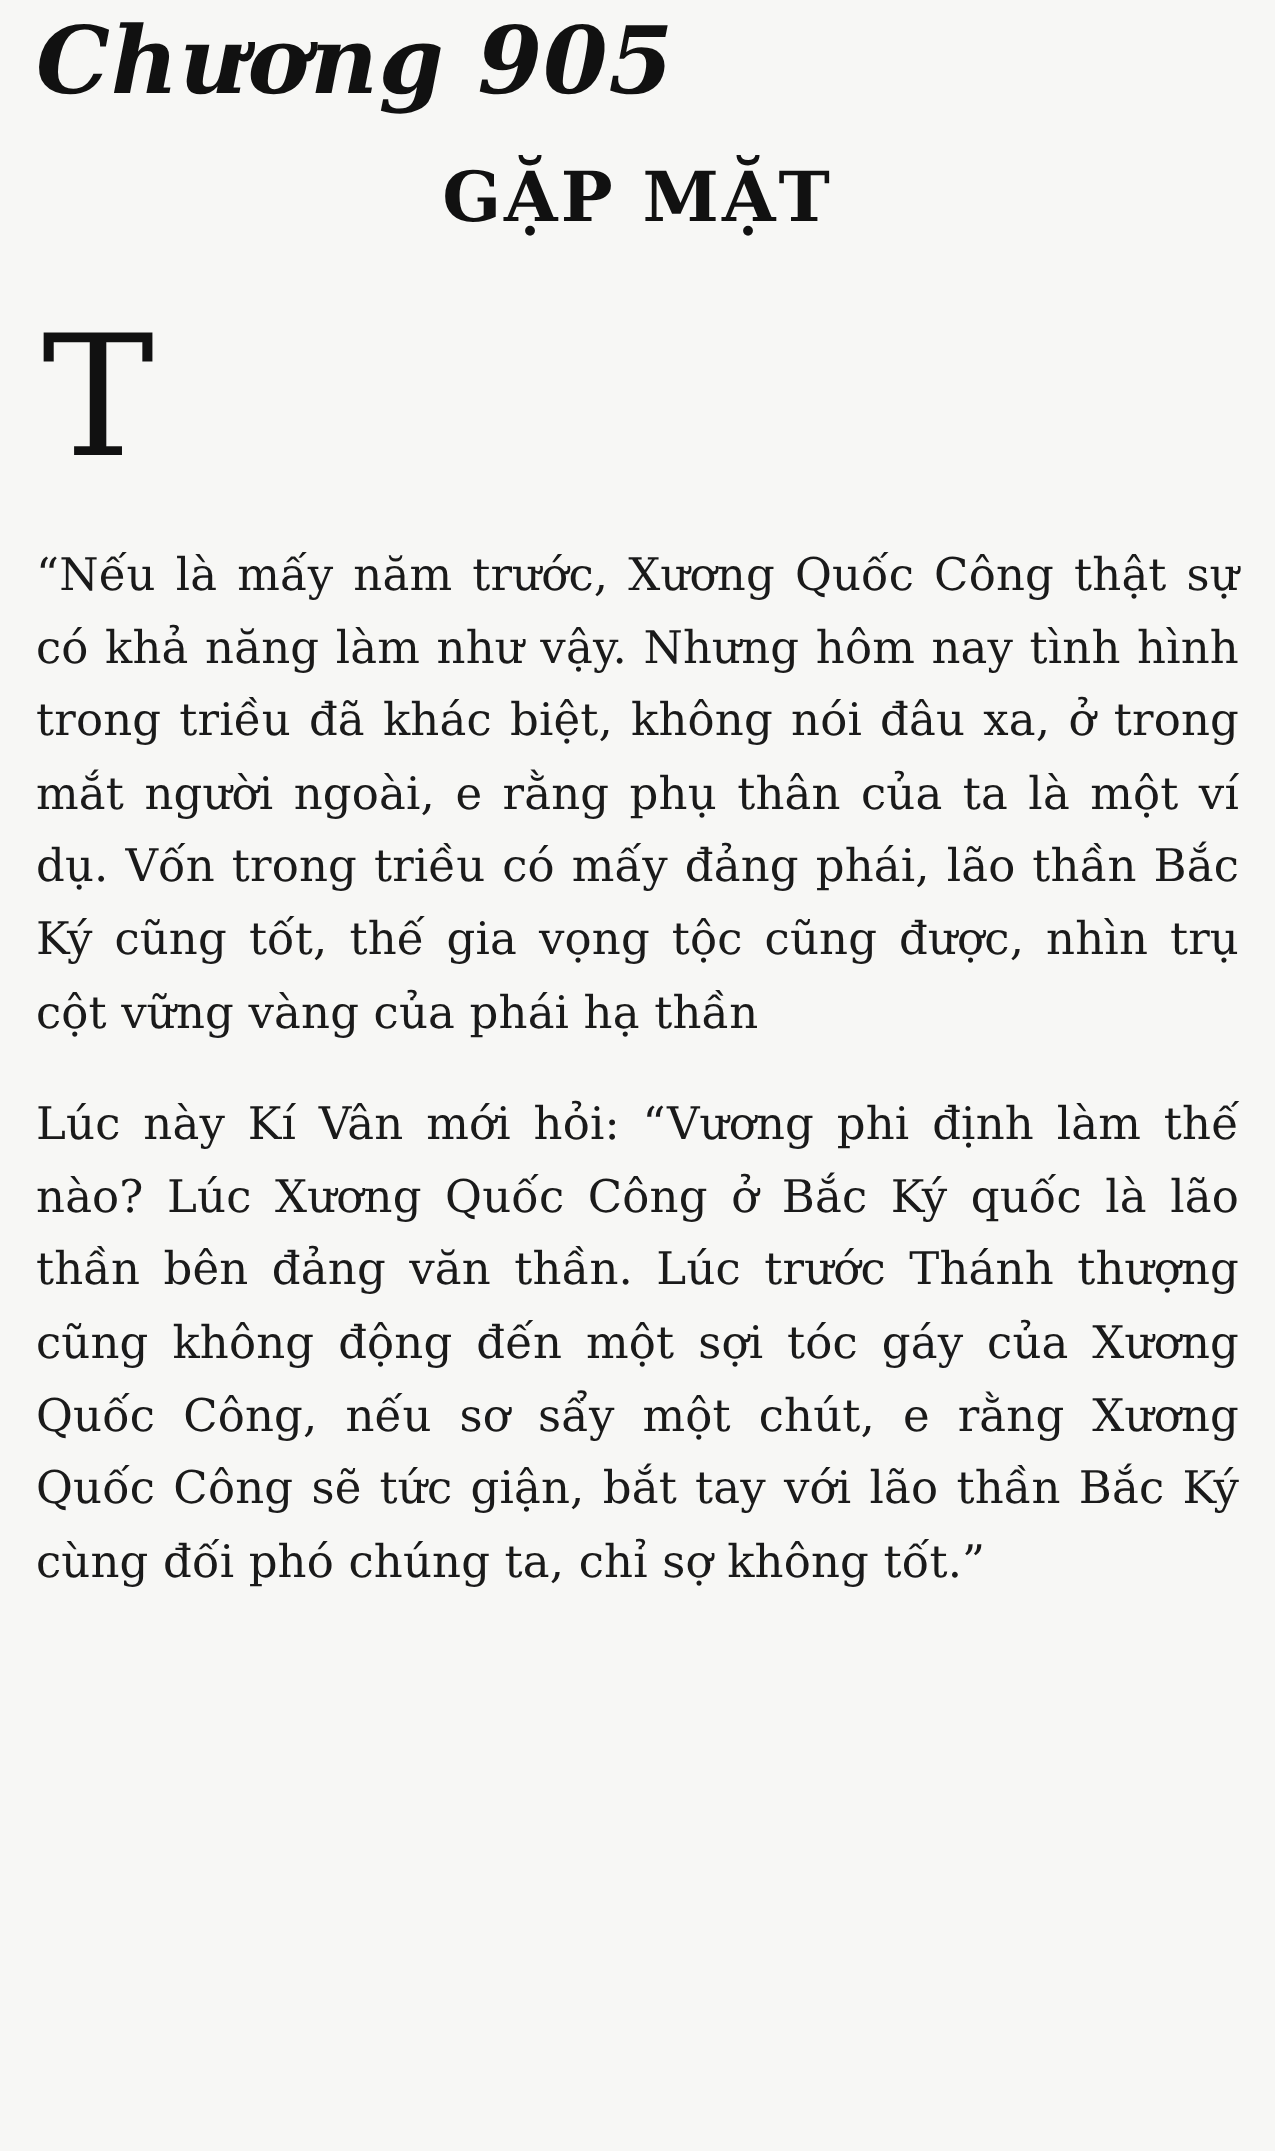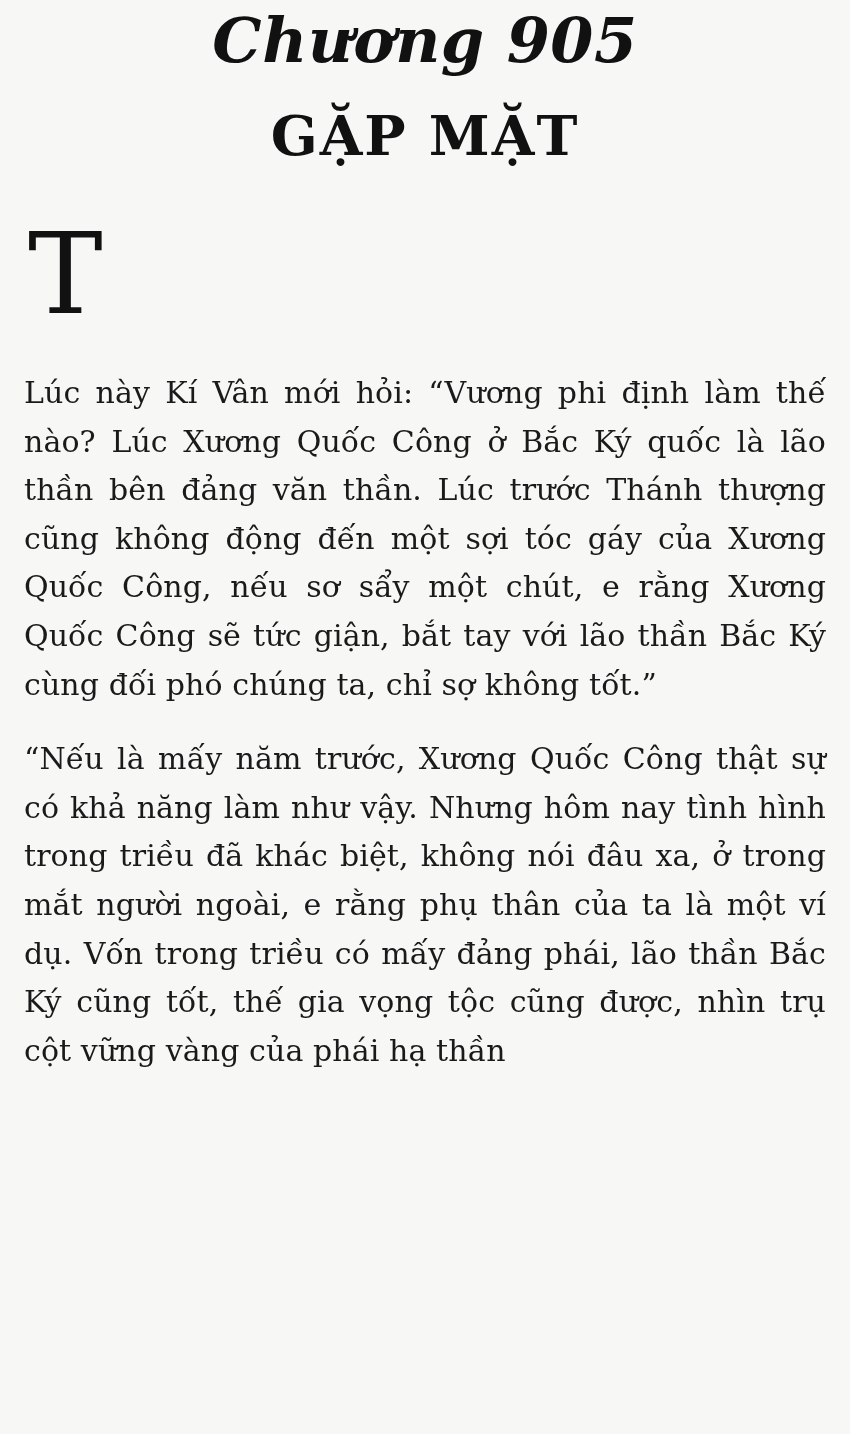--- a/index.html
+++ b/index.html
@@ -15,35 +15,35 @@
     overflow: hidden;
   }
   .page {
     width: 850px;
     height: 1434px;
     box-sizing: border-box;
     padding: 0 24px;
     position: relative;
   }
   .chapter-number {
-    text-align: center;
+    text-align: left;
     font-family: "DejaVu Serif", serif;
     font-style: italic;
     font-weight: 700;
     font-size: 62px;
     line-height: 1.0;
     letter-spacing: 0.5px;
     margin-top: 10px;
     color: #111;
   }
   .chapter-title {
     text-align: center;
     font-family: "DejaVu Serif", serif;
     font-weight: 700;
-    font-size: 55px;
+    font-size: 46px;
     line-height: 1.0;
     letter-spacing: 2px;
     margin-top: 36px;
     color: #111;
   }
   .body-block {
     margin-top: 60px;
   }
   p.para {
     font-family: "DejaVu Serif", serif;
@@ -80,18 +80,18 @@
   <div class="chapter-number">Chương 905</div>
 
   <div class="chapter-title">GẶP MẶT</div>
 
   <div class="body-block">
 
     <p class="para first-para">
       <span class="dropcap">T</span>
     </p>
 
+    <p class="para">“Nếu là mấy năm trước, Xương Quốc Công thật sự có khả năng làm như vậy. Nhưng hôm nay tình hình trong triều đã khác biệt, không nói đâu xa, ở trong mắt người ngoài, e rằng phụ thân của ta là một ví dụ. Vốn trong triều có mấy đảng phái, lão thần Bắc Ký cũng tốt, thế gia vọng tộc cũng được, nhìn trụ cột vững vàng của phái hạ thần</p>
+
     <p class="para">Lúc này Kí Vân mới hỏi: “Vương phi định làm thế nào? Lúc Xương Quốc Công ở Bắc Ký quốc là lão thần bên đảng văn thần. Lúc trước Thánh thượng cũng không động đến một sợi tóc gáy của Xương Quốc Công, nếu sơ sẩy một chút, e rằng Xương Quốc Công sẽ tức giận, bắt tay với lão thần Bắc Ký cùng đối phó chúng ta, chỉ sợ không tốt.”</p>
-
-    <p class="para">“Nếu là mấy năm trước, Xương Quốc Công thật sự có khả năng làm như vậy. Nhưng hôm nay tình hình trong triều đã khác biệt, không nói đâu xa, ở trong mắt người ngoài, e rằng phụ thân của ta là một ví dụ. Vốn trong triều có mấy đảng phái, lão thần Bắc Ký cũng tốt, thế gia vọng tộc cũng được, nhìn trụ cột vững vàng của phái hạ thần</p>
 
   </div>
 </div>
 
 </body></html>

